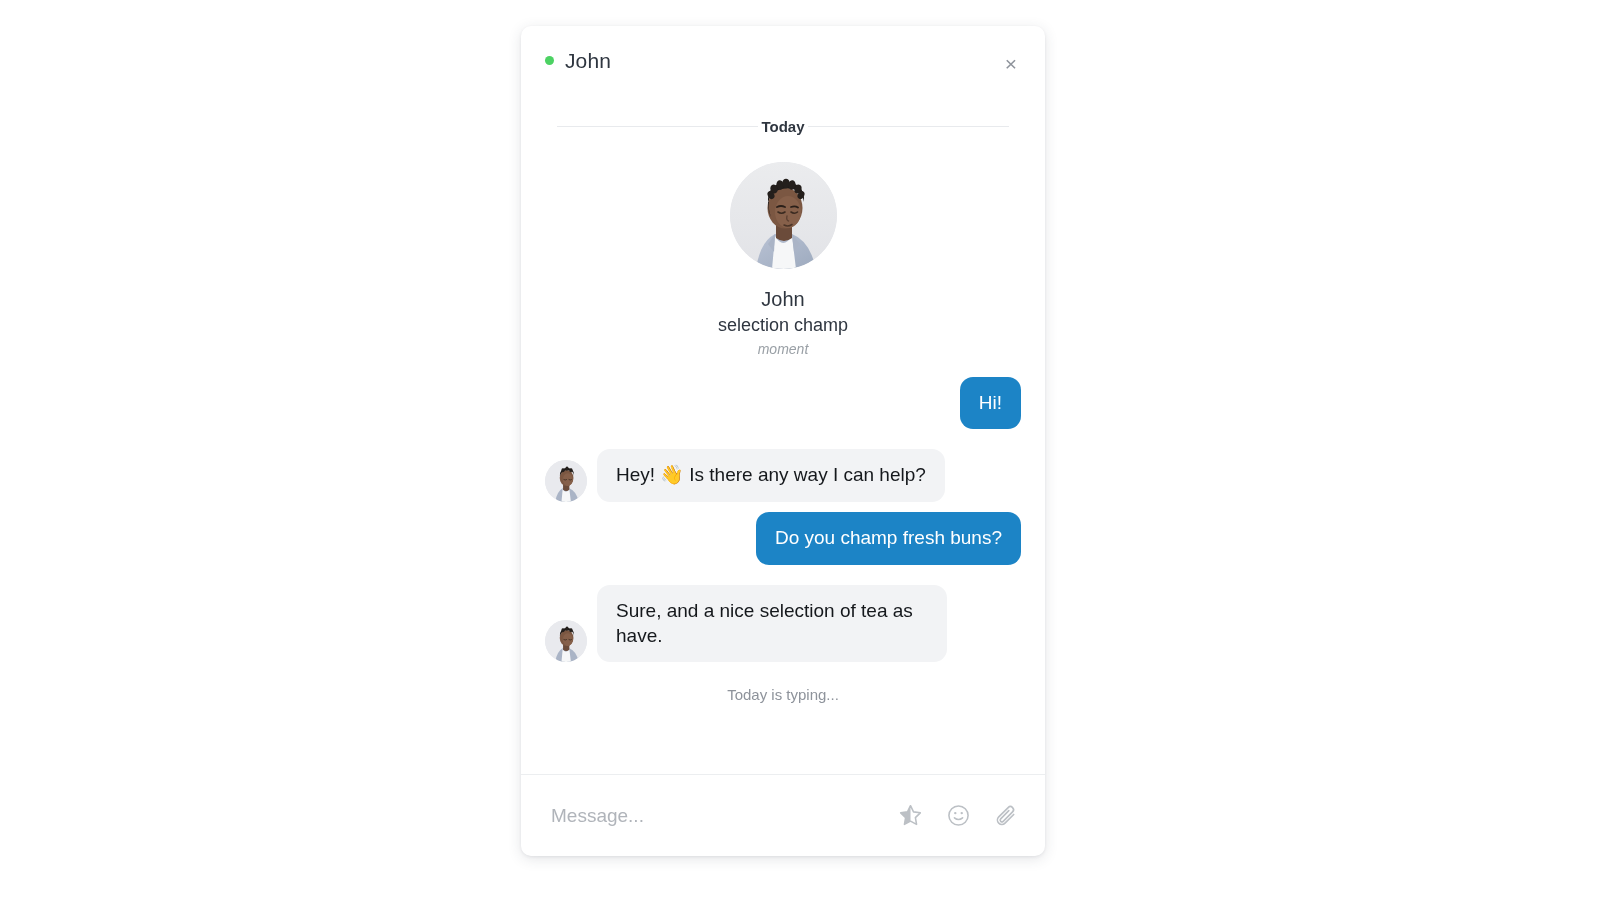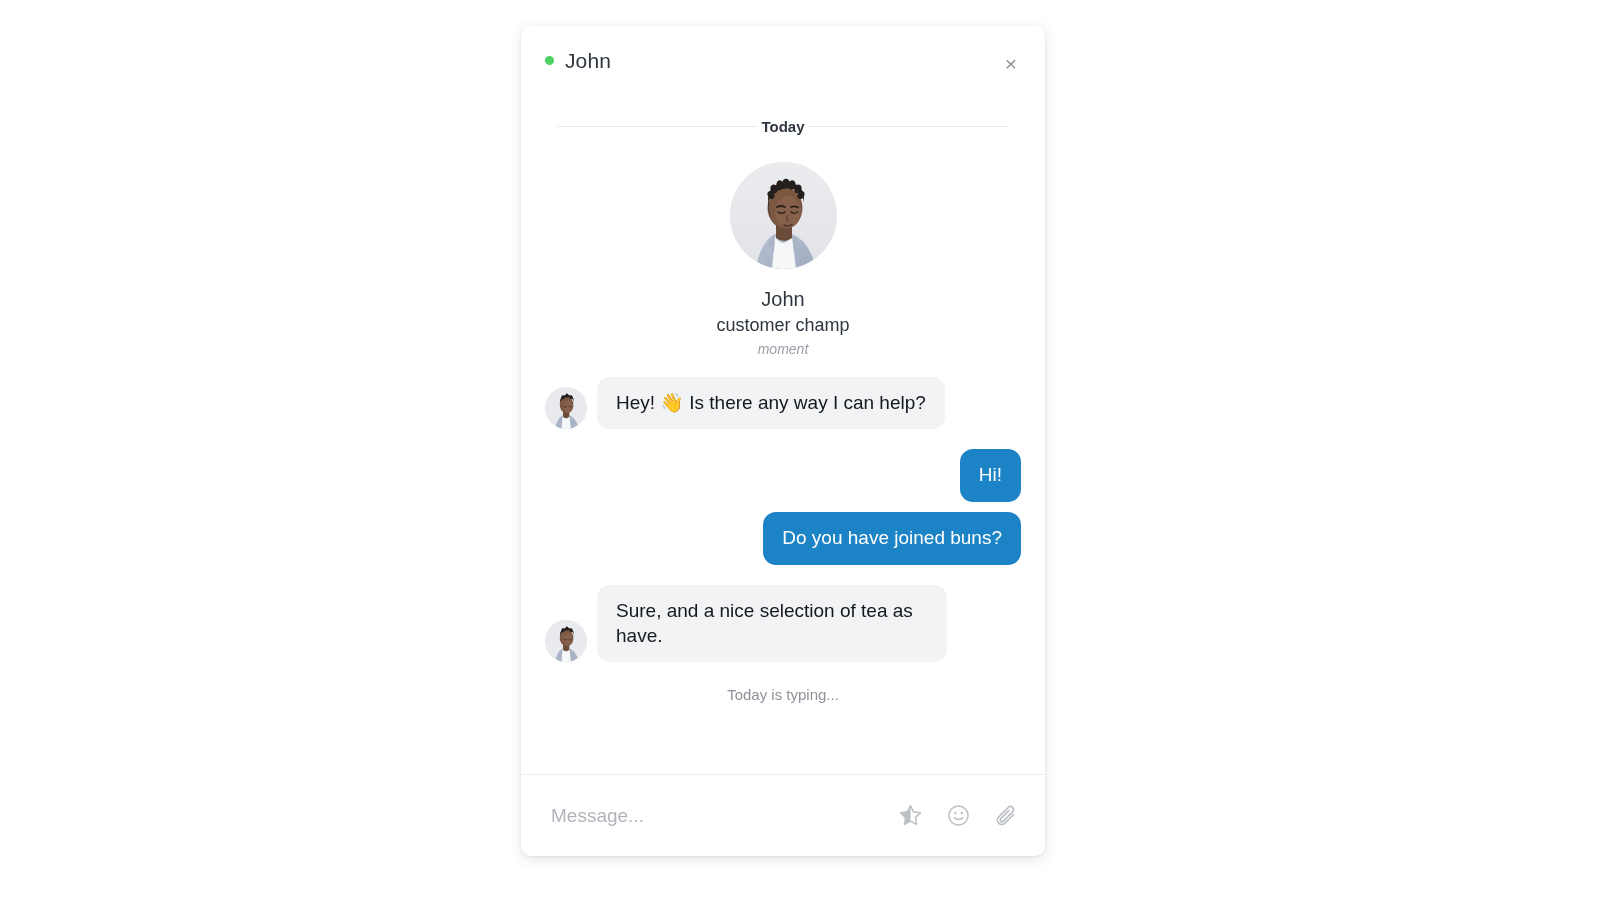--- a/index.html
+++ b/index.html
@@ -313,22 +313,26 @@
 
               <path d="M57 54 Q56 58 58.5 59" stroke="#5e4132" stroke-width="1.4" fill="none" stroke-linecap="round"></path>
               <path d="M54 63 Q58 65 62 62.5" stroke="#4a3427" stroke-width="1.5" fill="none" stroke-linecap="round"></path>
 
               <path d="M62 72 L70 82 L64 90 Z" fill="#aab4c6"></path>
               <path d="M45 72 L38 82 L44 90 Z" fill="#aab4c6"></path>
             </g>
           </svg>
         </div>
         <div class="profile-name">John</div>
-        <div class="profile-role">customer champ</div>
+        <div class="profile-role">selection champ</div>
         <div class="profile-joined">moment</div>
+      </div>
+
+      <div class="msg-row outgoing">
+        <div class="bubble out">Hi!</div>
       </div>
 
       <div class="msg-row incoming">
         <div class="avatar-sm">
           <svg viewBox="0 0 107 107" width="42" height="42">
             <g clip-path="url(#clipLg)">
               <rect width="107" height="107" fill="#e9eaee"></rect>
               <path d="M26 107 Q30 80 45 72 L62 72 Q80 79 86 107 Z" fill="#aab4c6"></path>
               <path d="M45 74 Q53 88 62 74 L66 107 L42 107 Z" fill="#f6f7f8"></path>
               <path d="M46 60 L62 60 L62 76 Q54 82 46 76 Z" fill="#6b4b3a"></path>
@@ -341,26 +345,22 @@
                 <ellipse cx="66" cy="26" rx="4" ry="5" transform="rotate(15 66 26)"></ellipse>
               </g>
               <path d="M48 50 Q51.5 52.5 55 50" stroke="#3a2a20" stroke-width="2" fill="none" stroke-linecap="round"></path>
               <path d="M61 50 Q64.5 52.5 67.5 50" stroke="#3a2a20" stroke-width="2" fill="none" stroke-linecap="round"></path>
             </g>
           </svg>
         </div>
         <div class="bubble in">Hey! 👋 Is there any way I can help?</div>
       </div>
 
-      <div class="msg-row outgoing">
-        <div class="bubble out">Hi!</div>
-      </div>
-
       <div class="msg-row outgoing tight">
-        <div class="bubble out">Do you have joined buns?</div>
+        <div class="bubble out">Do you champ fresh buns?</div>
       </div>
 
 
       <div class="msg-row incoming">
         <div class="avatar-sm">
           <svg viewBox="0 0 107 107" width="42" height="42">
             <g clip-path="url(#clipLg)">
               <rect width="107" height="107" fill="#e9eaee"></rect>
               <path d="M26 107 Q30 80 45 72 L62 72 Q80 79 86 107 Z" fill="#aab4c6"></path>
               <path d="M45 74 Q53 88 62 74 L66 107 L42 107 Z" fill="#f6f7f8"></path>

